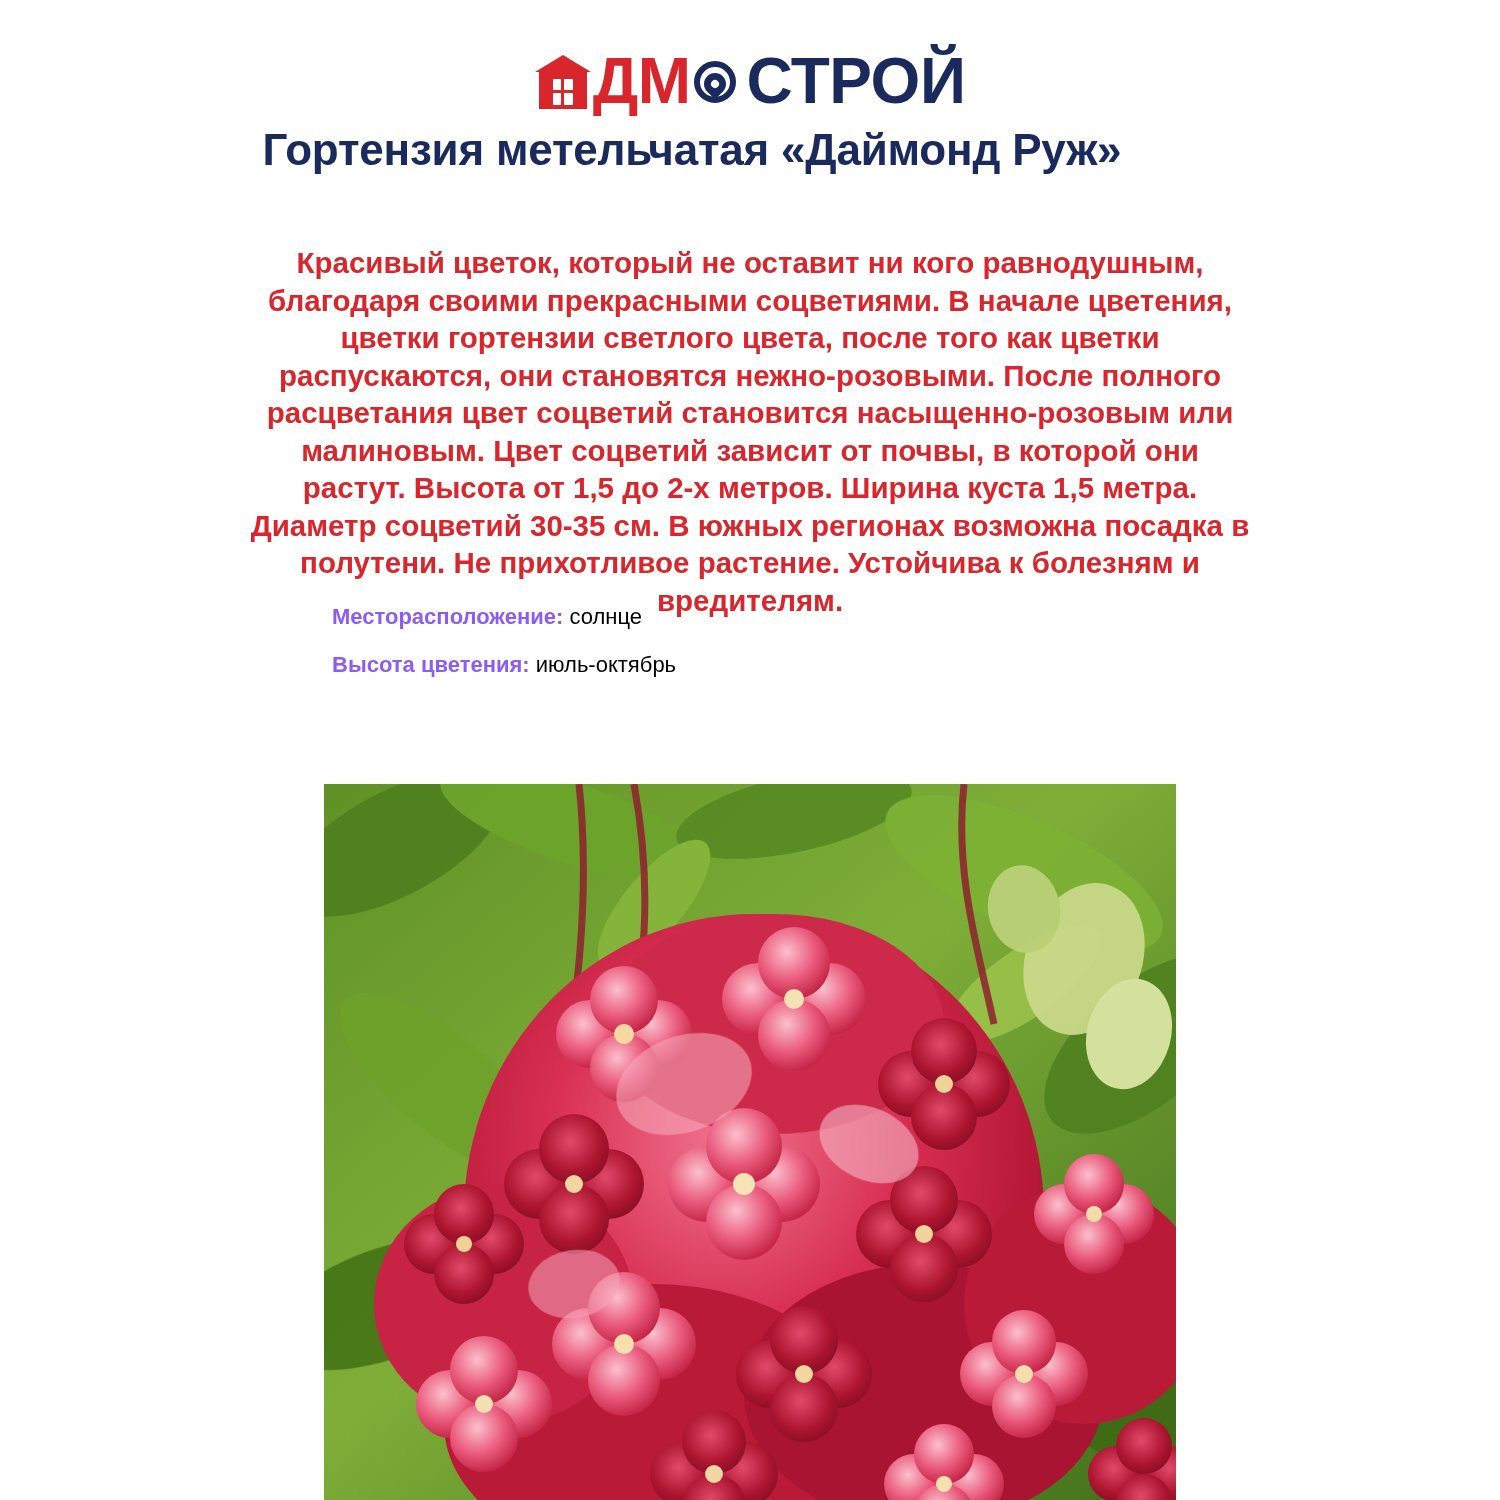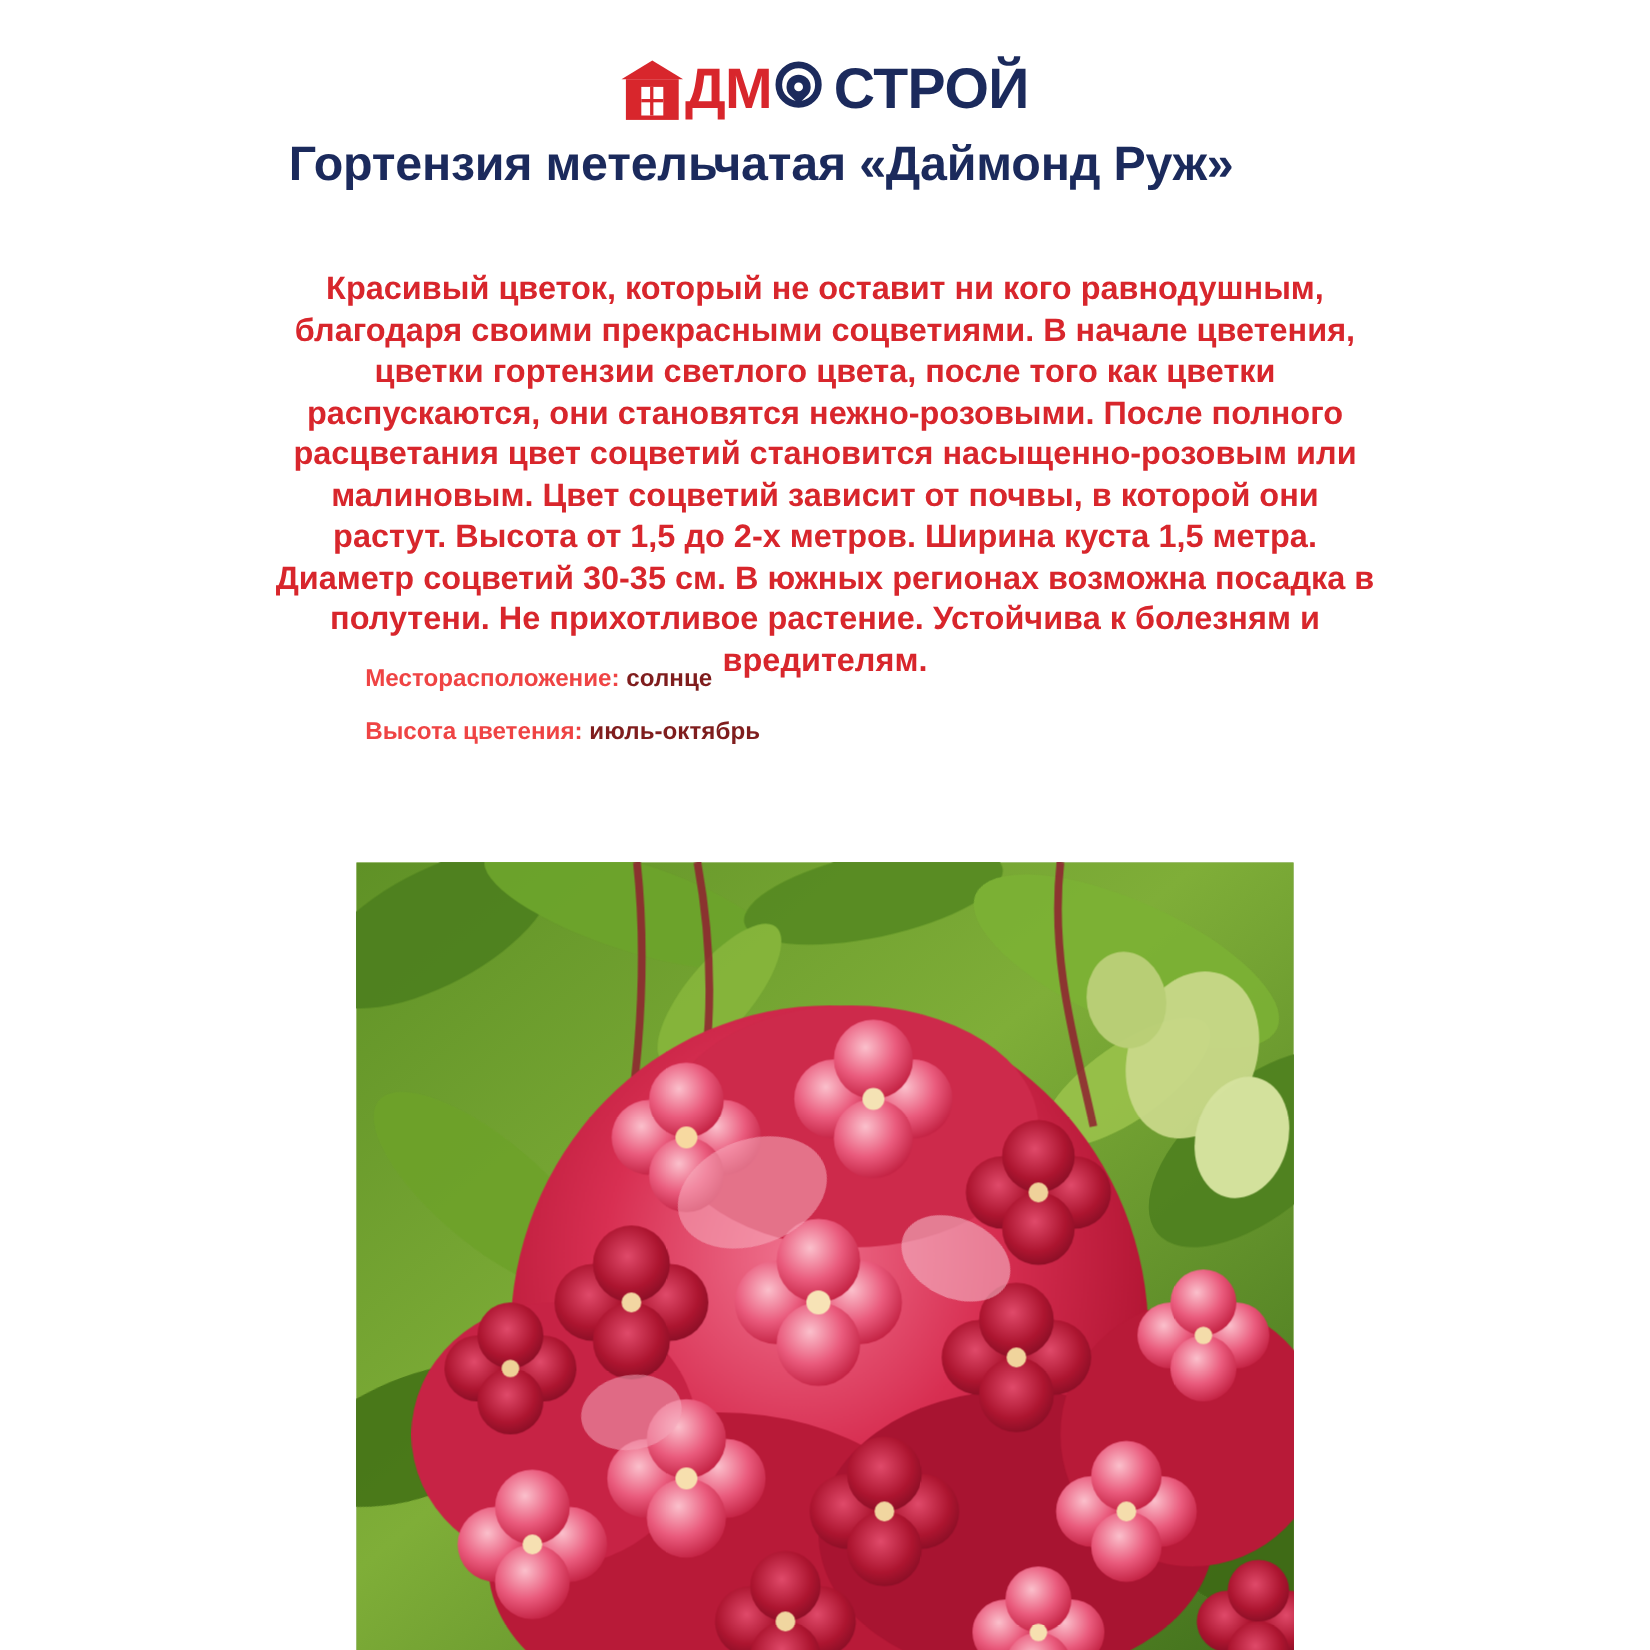--- a/index.html
+++ b/index.html
@@ -84,21 +84,21 @@
     position: absolute;
     top: 0;
     left: 8.5px;
     width: 3px;
     height: 26px;
     background: #d8262c;
   }
   .logo-text {
     font-family: "Liberation Sans", sans-serif;
     font-weight: bold;
-    font-size: 52px;
+    font-size: 64px;
     letter-spacing: -0.5px;
     color: #1b2a5c;
   }
   .logo-text .red { color: #d8262c; }
   .logo-o {
     position: relative;
     display: inline-block;
     width: 54px;
     height: 54px;
     vertical-align: -10px;
@@ -170,25 +170,25 @@
     width: 900px;
   }
   .spec-row {
     font-size: 22px;
     line-height: 26px;
     margin-bottom: 22px;
     white-space: nowrap;
   }
   .spec-label {
     font-weight: bold;
-    color: #ef4444;
+    color: #8b5cf6;
   }
   .spec-value {
-    font-weight: bold;
-    color: #7f1d1d;
+    font-weight: normal;
+    color: #000000;
   }
 
   
   .photo {
     position: absolute;
     top: 784px;
     left: 324px;
     width: 852px;
     height: 716px;
     overflow: hidden;

